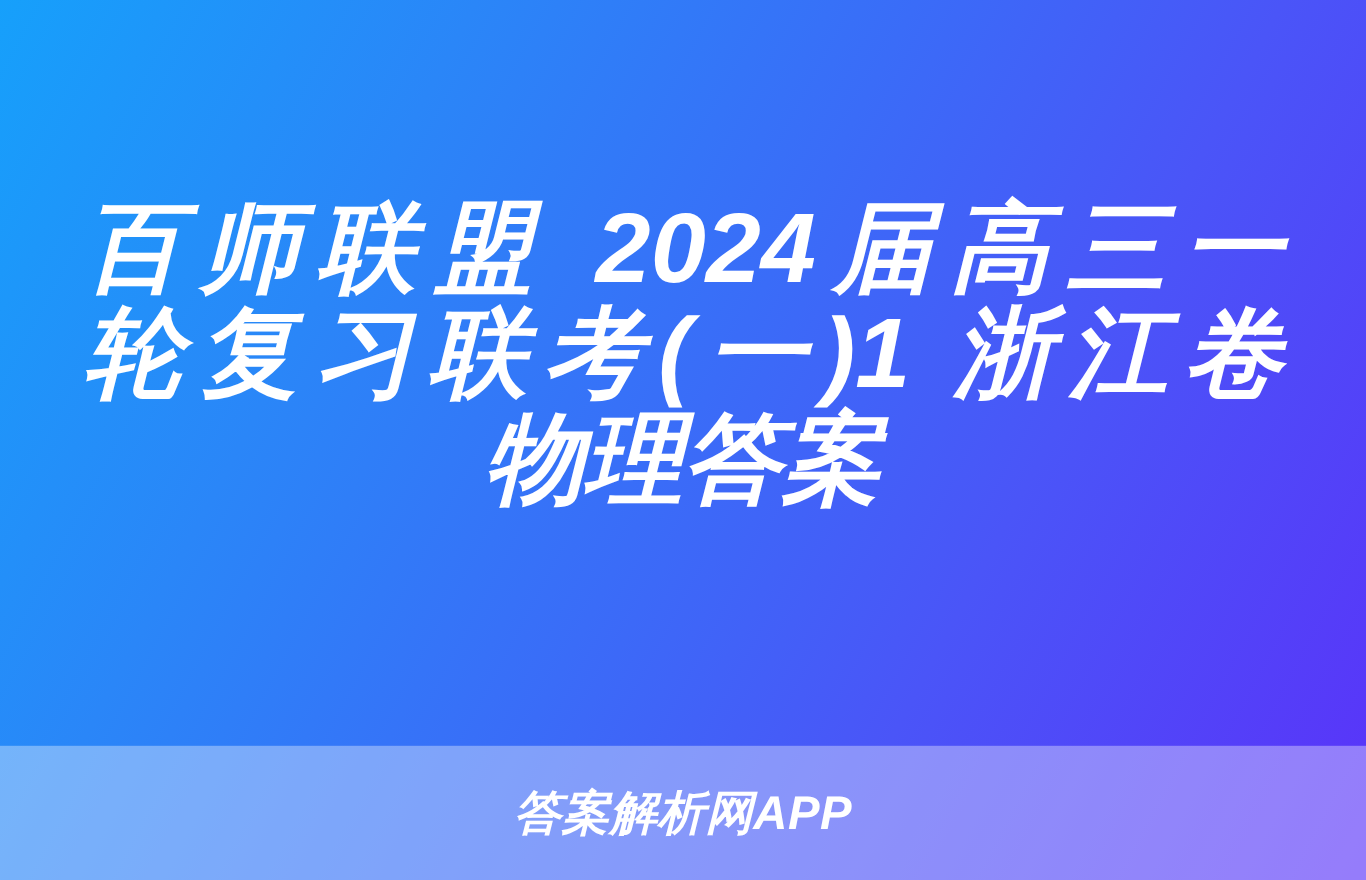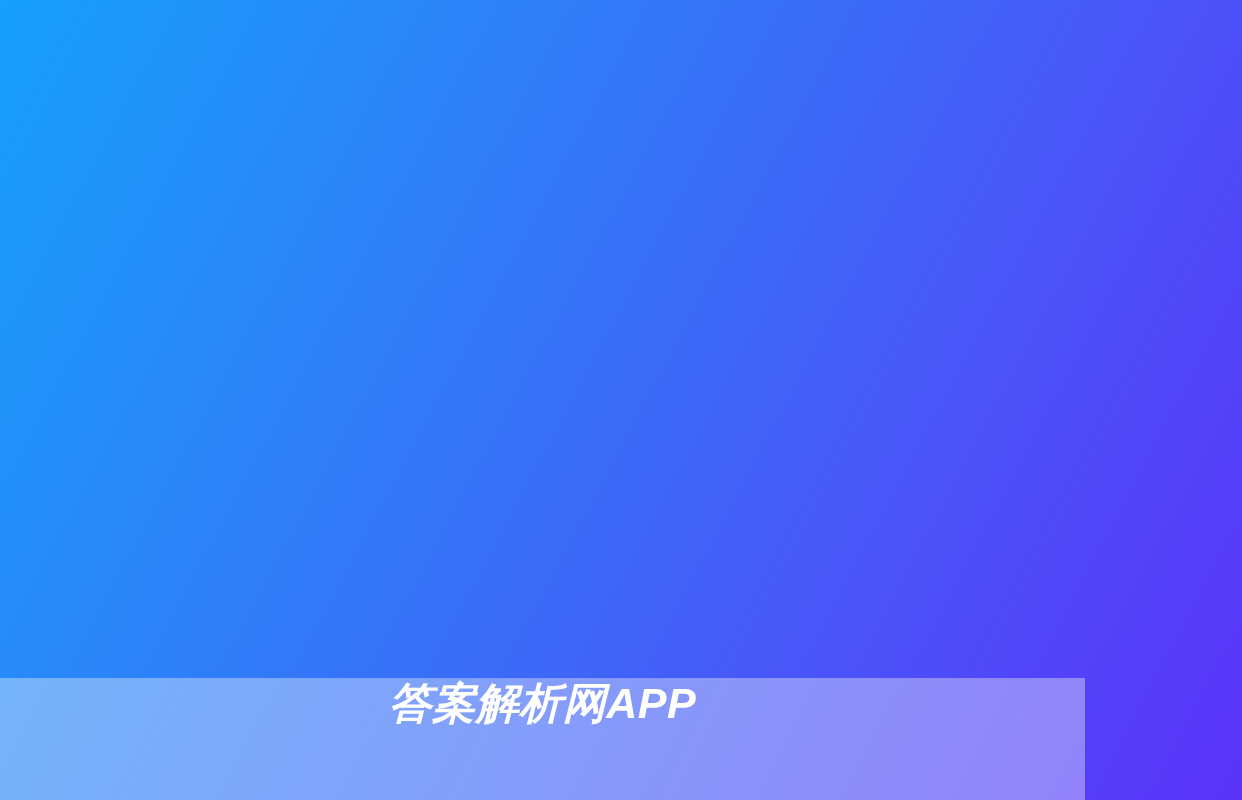--- a/index.html
+++ b/index.html
@@ -47,41 +47,46 @@
     text-align: justify;
     text-align-last: justify;
     white-space: normal;
   }
 
   
   #footer-band {
     position: absolute;
     left: 0;
     top: 678px;
-    width: 1085px;
+    width: 1242px;
     height: 122px;
     background: rgba(255, 255, 255, 0.36);
     display: flex;
-    align-items: flex-start;
+    align-items: center;
     justify-content: center;
   }
   #footer-text {
     color: #ffffff;
     font-size: 43px;
     line-height: 46px;
     font-weight: 700;
     font-style: italic;
     letter-spacing: 0.5px;
     white-space: nowrap;
     margin-top: 2px;
   }
 </style>
 </head>
 <body>
 
 <div id="card">
 
+  <div id="title-block">
+    <span class="title-line justified">百师联盟 2024届高三一</span>
+    <span class="title-line justified">轮复习联考(一)1 浙江卷</span>
+    <span class="title-line">物理答案</span>
+  </div>
 
   <div id="footer-band">
     <span id="footer-text">答案解析网APP</span>
   </div>
 
 </div>
 
 </body></html>

